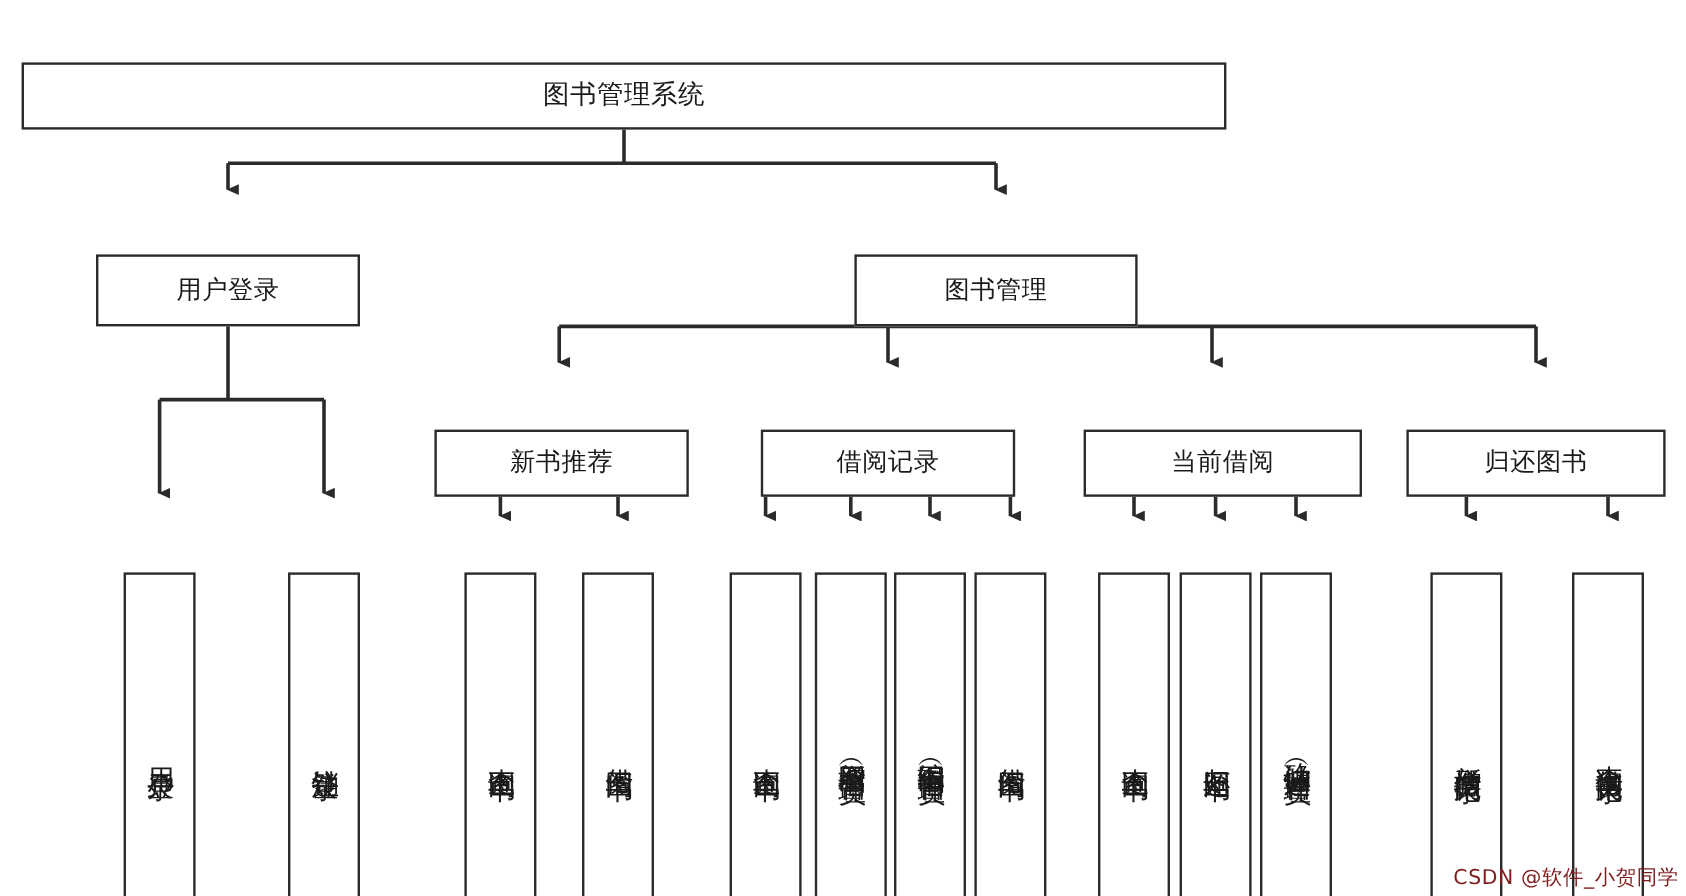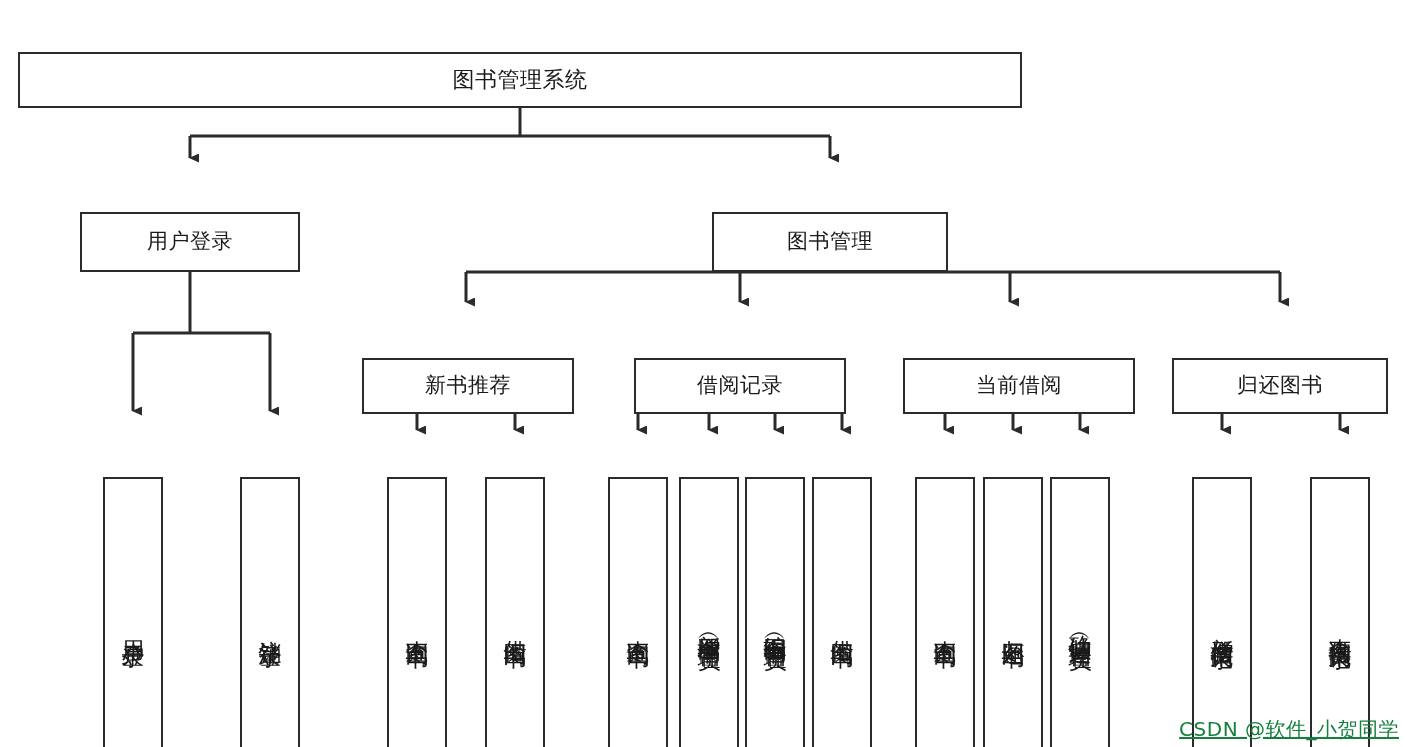--- a/index.html
+++ b/index.html
@@ -56,26 +56,25 @@
     -webkit-text-orientation:upright;
     font-size:23px;
     line-height:1.18;
     letter-spacing:2px;
     white-space:nowrap;
   }
   .watermark{
     position:absolute;
     right:6px;
     bottom:4px;
-    font-size:20px;
-    color:#15803d;
+    font-size:17px;
+    color:#7f1d1d;
     letter-spacing:0.5px;
     z-index:5;
     white-space:nowrap;
-    text-decoration:underline;
   }
 </style>
 </head>
 <body>
 
 <div id="canvas">
 
   <svg id="wires" viewBox="0 0 1405 747" preserveAspectRatio="none">
     <defs>
       <marker id="arrow" markerWidth="9" markerHeight="10" refX="4.5" refY="9" orient="auto" markerUnits="userSpaceOnUse">

